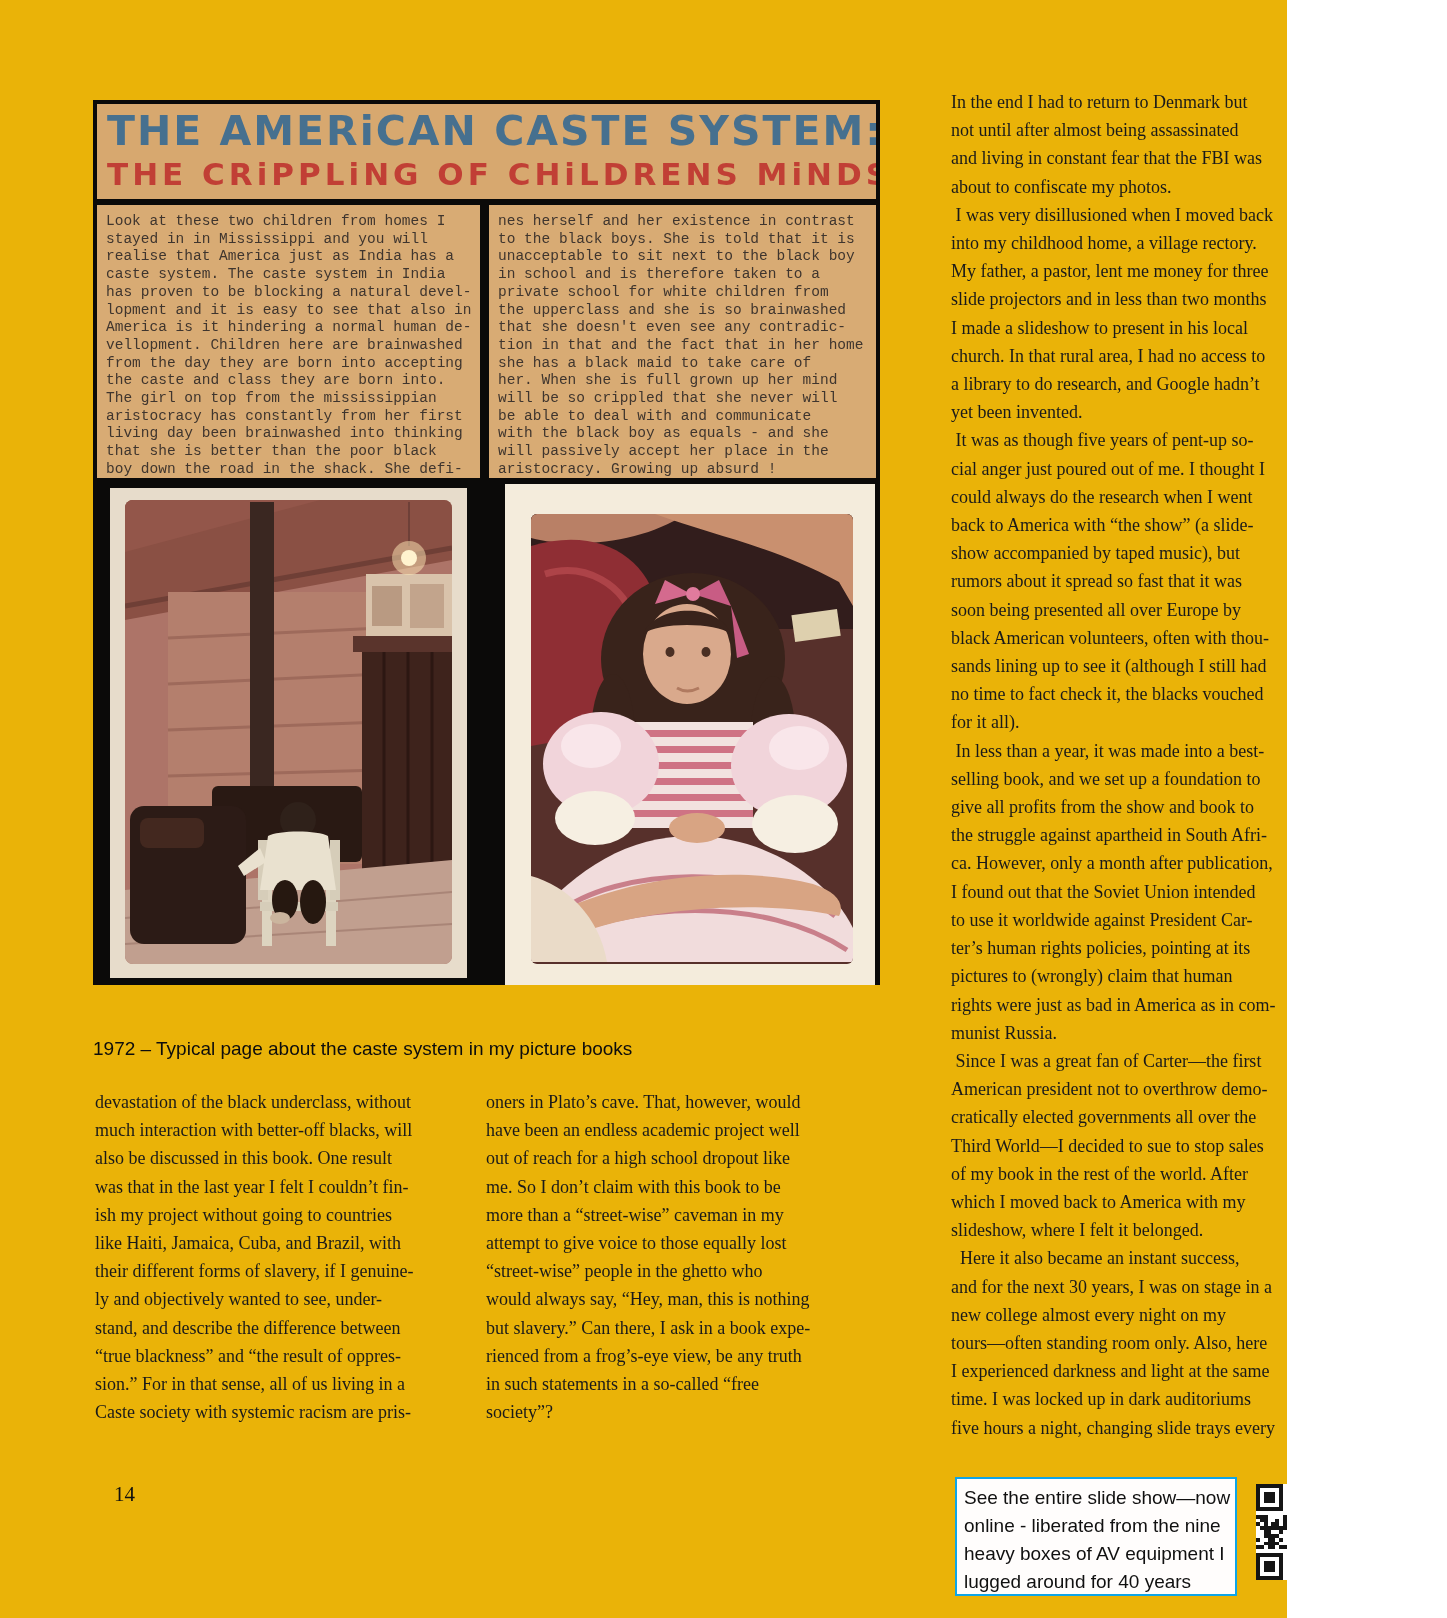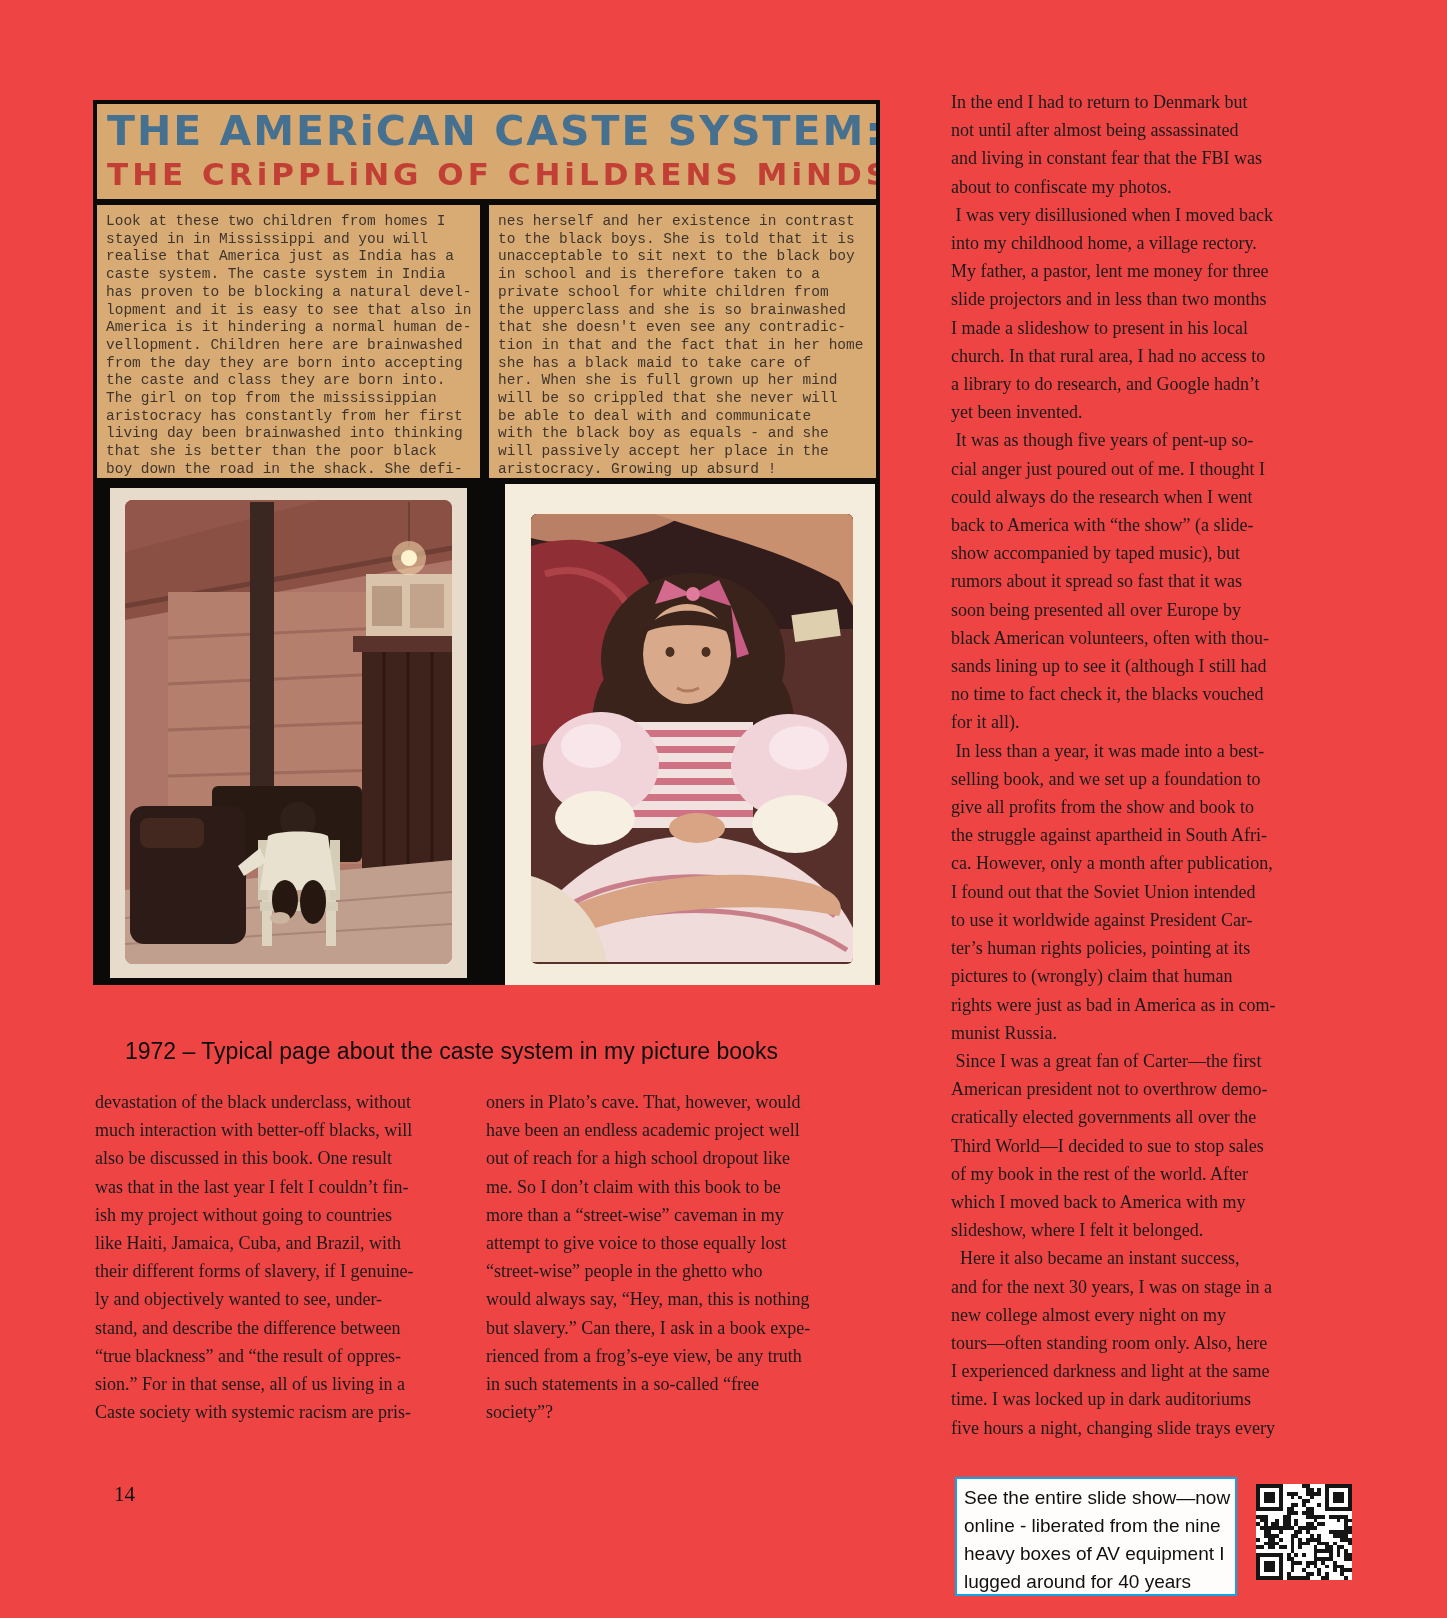--- a/index.html
+++ b/index.html
@@ -1,16 +1,16 @@
 <!DOCTYPE html>
 <html><head>
 <meta charset="utf-8">
 <style>
   html,body{margin:0;padding:0;background:#ffffff;}
-  .page{position:relative;width:1447px;height:1618px;background:#ef4444;
+  .page{position:relative;width:1287px;height:1618px;background:#eab308;
         font-family:"Liberation Serif", serif;color:#191919;overflow:hidden;}
 
   
   .collage{position:absolute;left:93px;top:100px;width:787px;height:885px;background:#0b0a09;}
   .title-strip{position:absolute;left:4px;top:4px;width:779px;height:95px;background:#d7a86f;
                box-sizing:border-box;padding:6px 0 0 10px;overflow:hidden;}
   .title1{font-family:"DejaVu Sans",sans-serif;font-weight:600;font-size:41px;letter-spacing:2px;
           color:#46708f;line-height:1.05;white-space:nowrap;}
   .title2{font-family:"DejaVu Sans",sans-serif;font-weight:600;font-size:31px;letter-spacing:4px;
           color:#c13f35;line-height:1.1;margin-top:4px;white-space:nowrap;}
@@ -18,21 +18,21 @@
          font-family:"Liberation Mono",monospace;font-size:14.5px;line-height:17.7px;
          color:#3f352e;white-space:pre;box-sizing:border-box;padding:8px 0 0 9px;overflow:hidden;}
   .typed-left{left:4px;width:383px;}
   .typed-right{left:396px;width:387px;}
   .photo{position:absolute;display:block;}
   .photo-left{left:17px;top:388px;width:357px;height:490px;}
   .photo-right{left:412px;top:384px;width:370px;height:501px;}
 
   
   .caption{position:absolute;left:93px;top:1038px;font-family:"Liberation Sans",sans-serif;
-           font-size:23px;color:#0d0d0d;margin-left:32px;}
+           font-size:19px;color:#0d0d0d;}
   .bodycol{position:absolute;white-space:pre;font-size:18px;line-height:28.2px;color:#1a1a1a;}
   .col-left{left:95px;top:1088px;}
   .col-mid{left:486px;top:1088px;}
   .col-right{left:951px;top:88px;}
   .pagenum{position:absolute;left:90px;top:1482px;font-size:21px;color:#111;margin-left:24px;}
 
   
   .note-box{position:absolute;left:955px;top:1477px;width:282px;height:119px;
             border:2px solid #0ea5e9;box-sizing:border-box;background:#fffdfc;
             font-family:"Liberation Sans",sans-serif;font-size:19px;line-height:28px;

